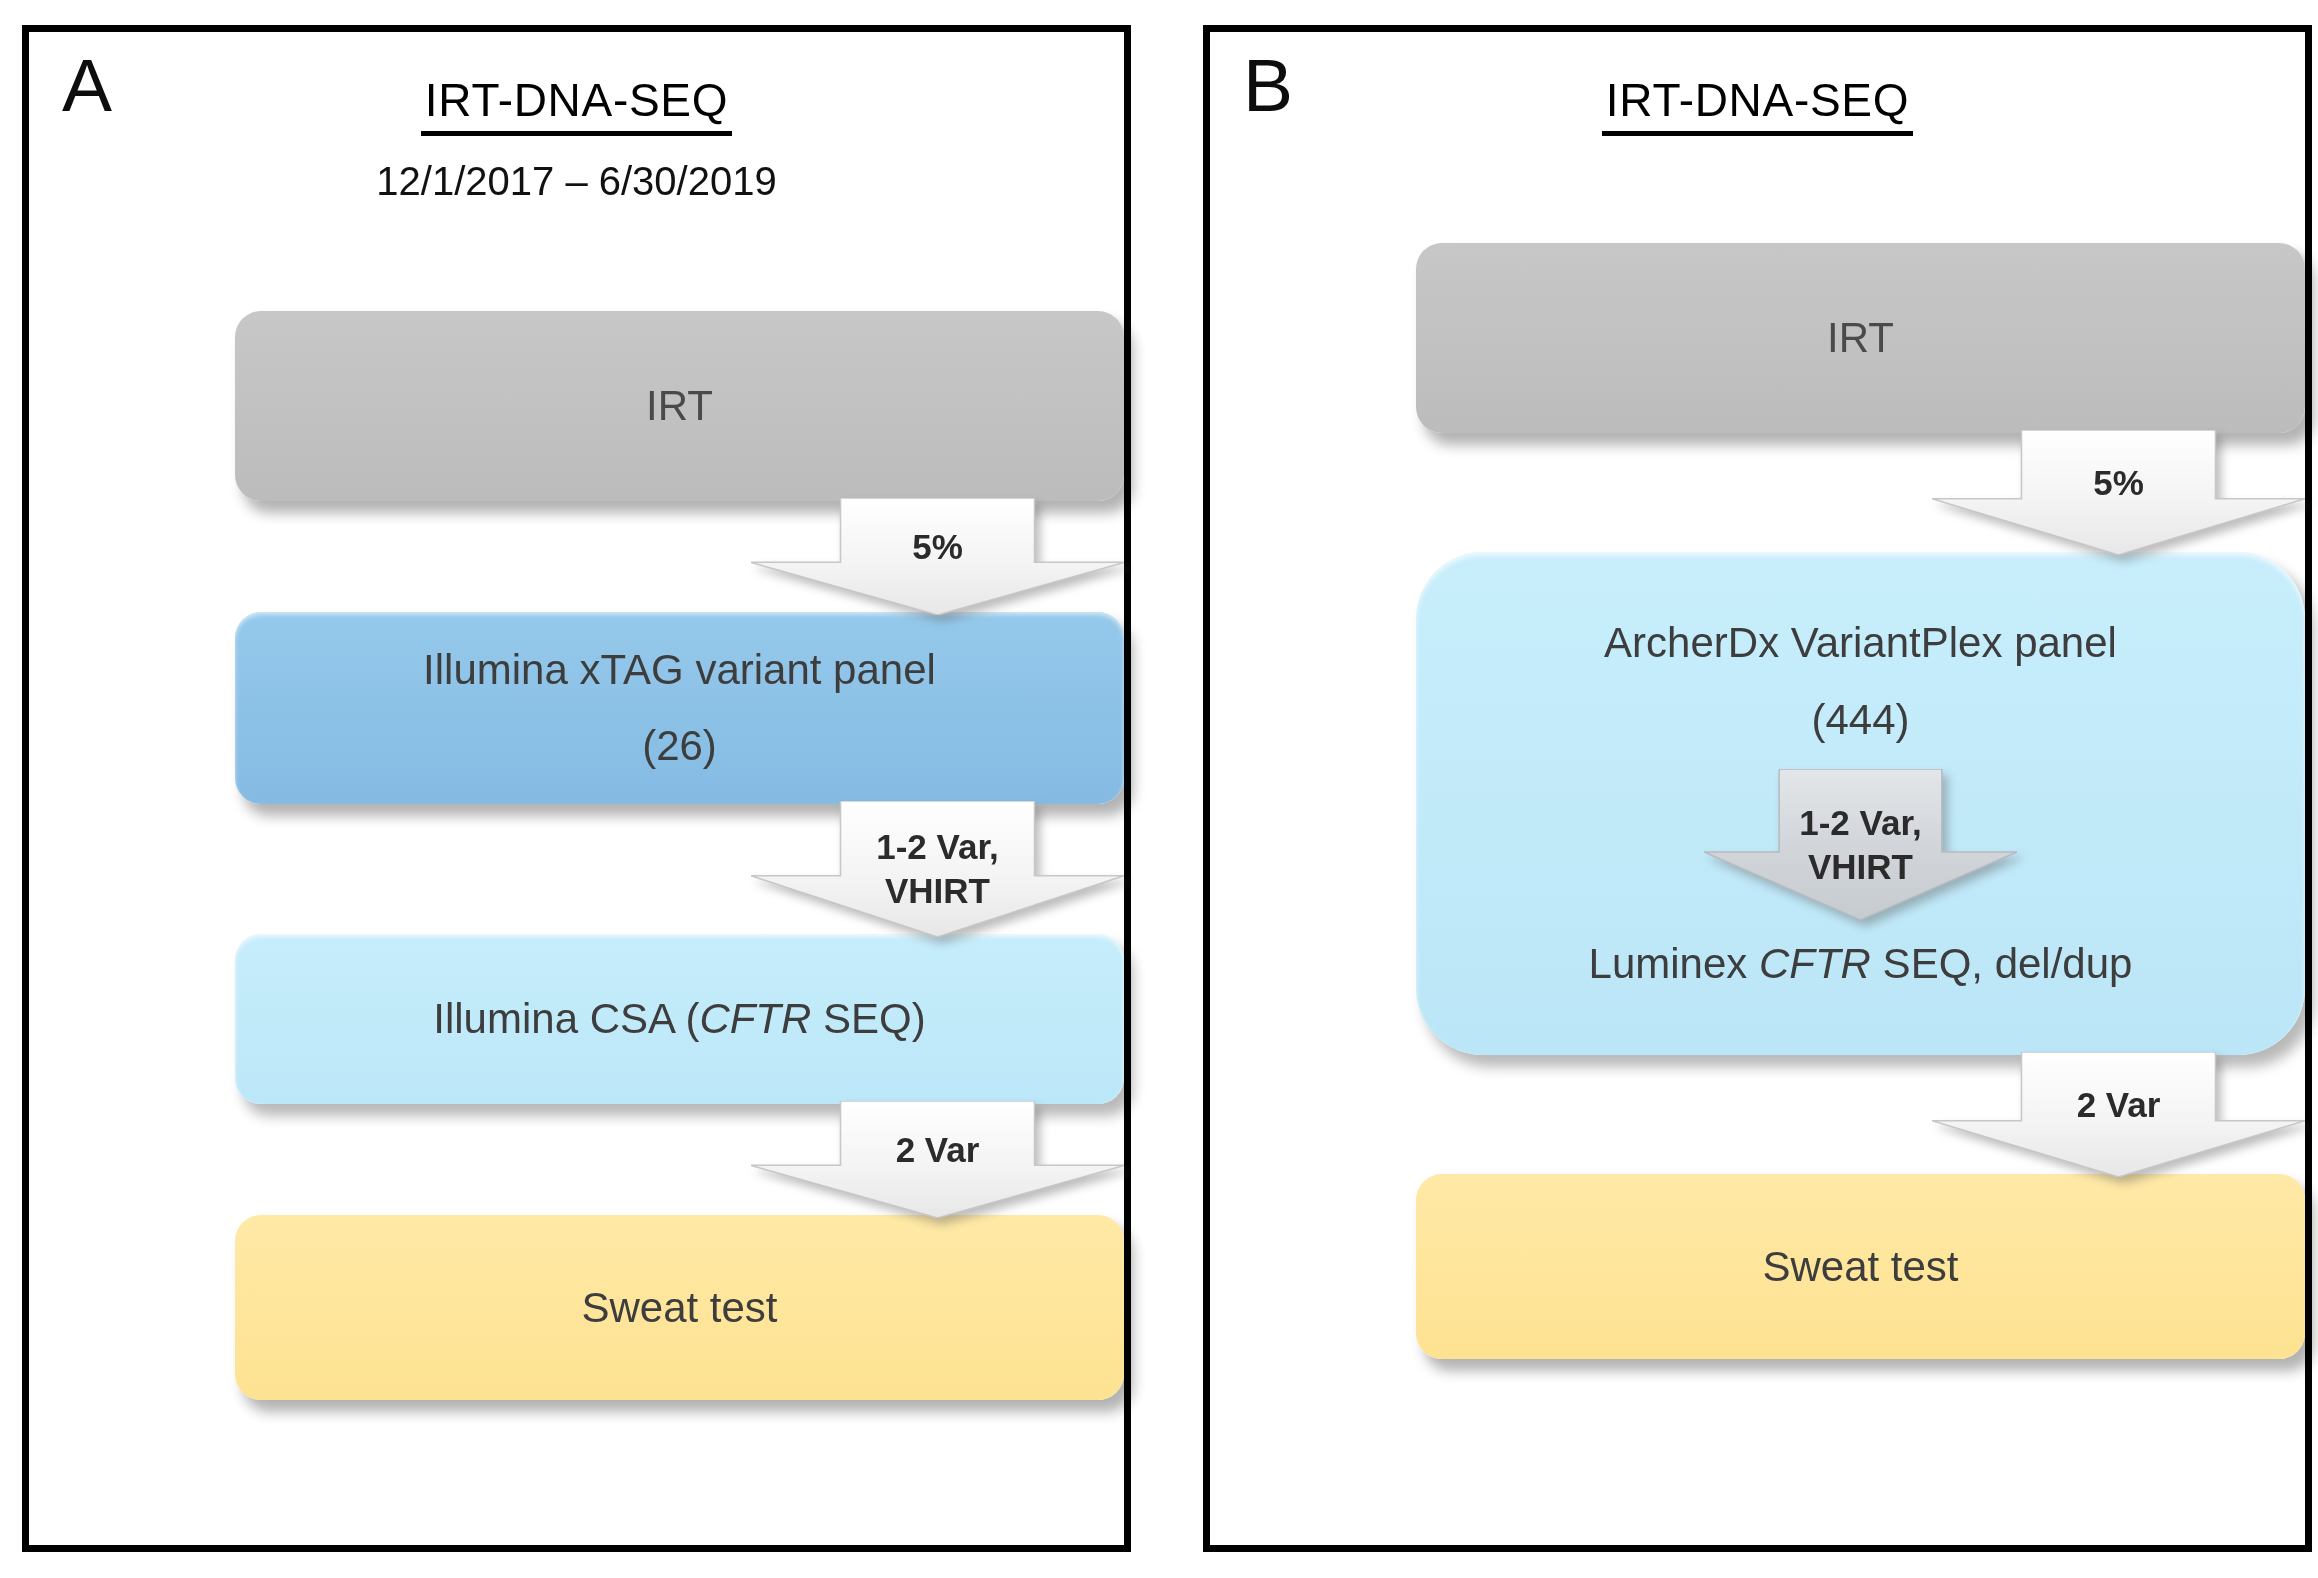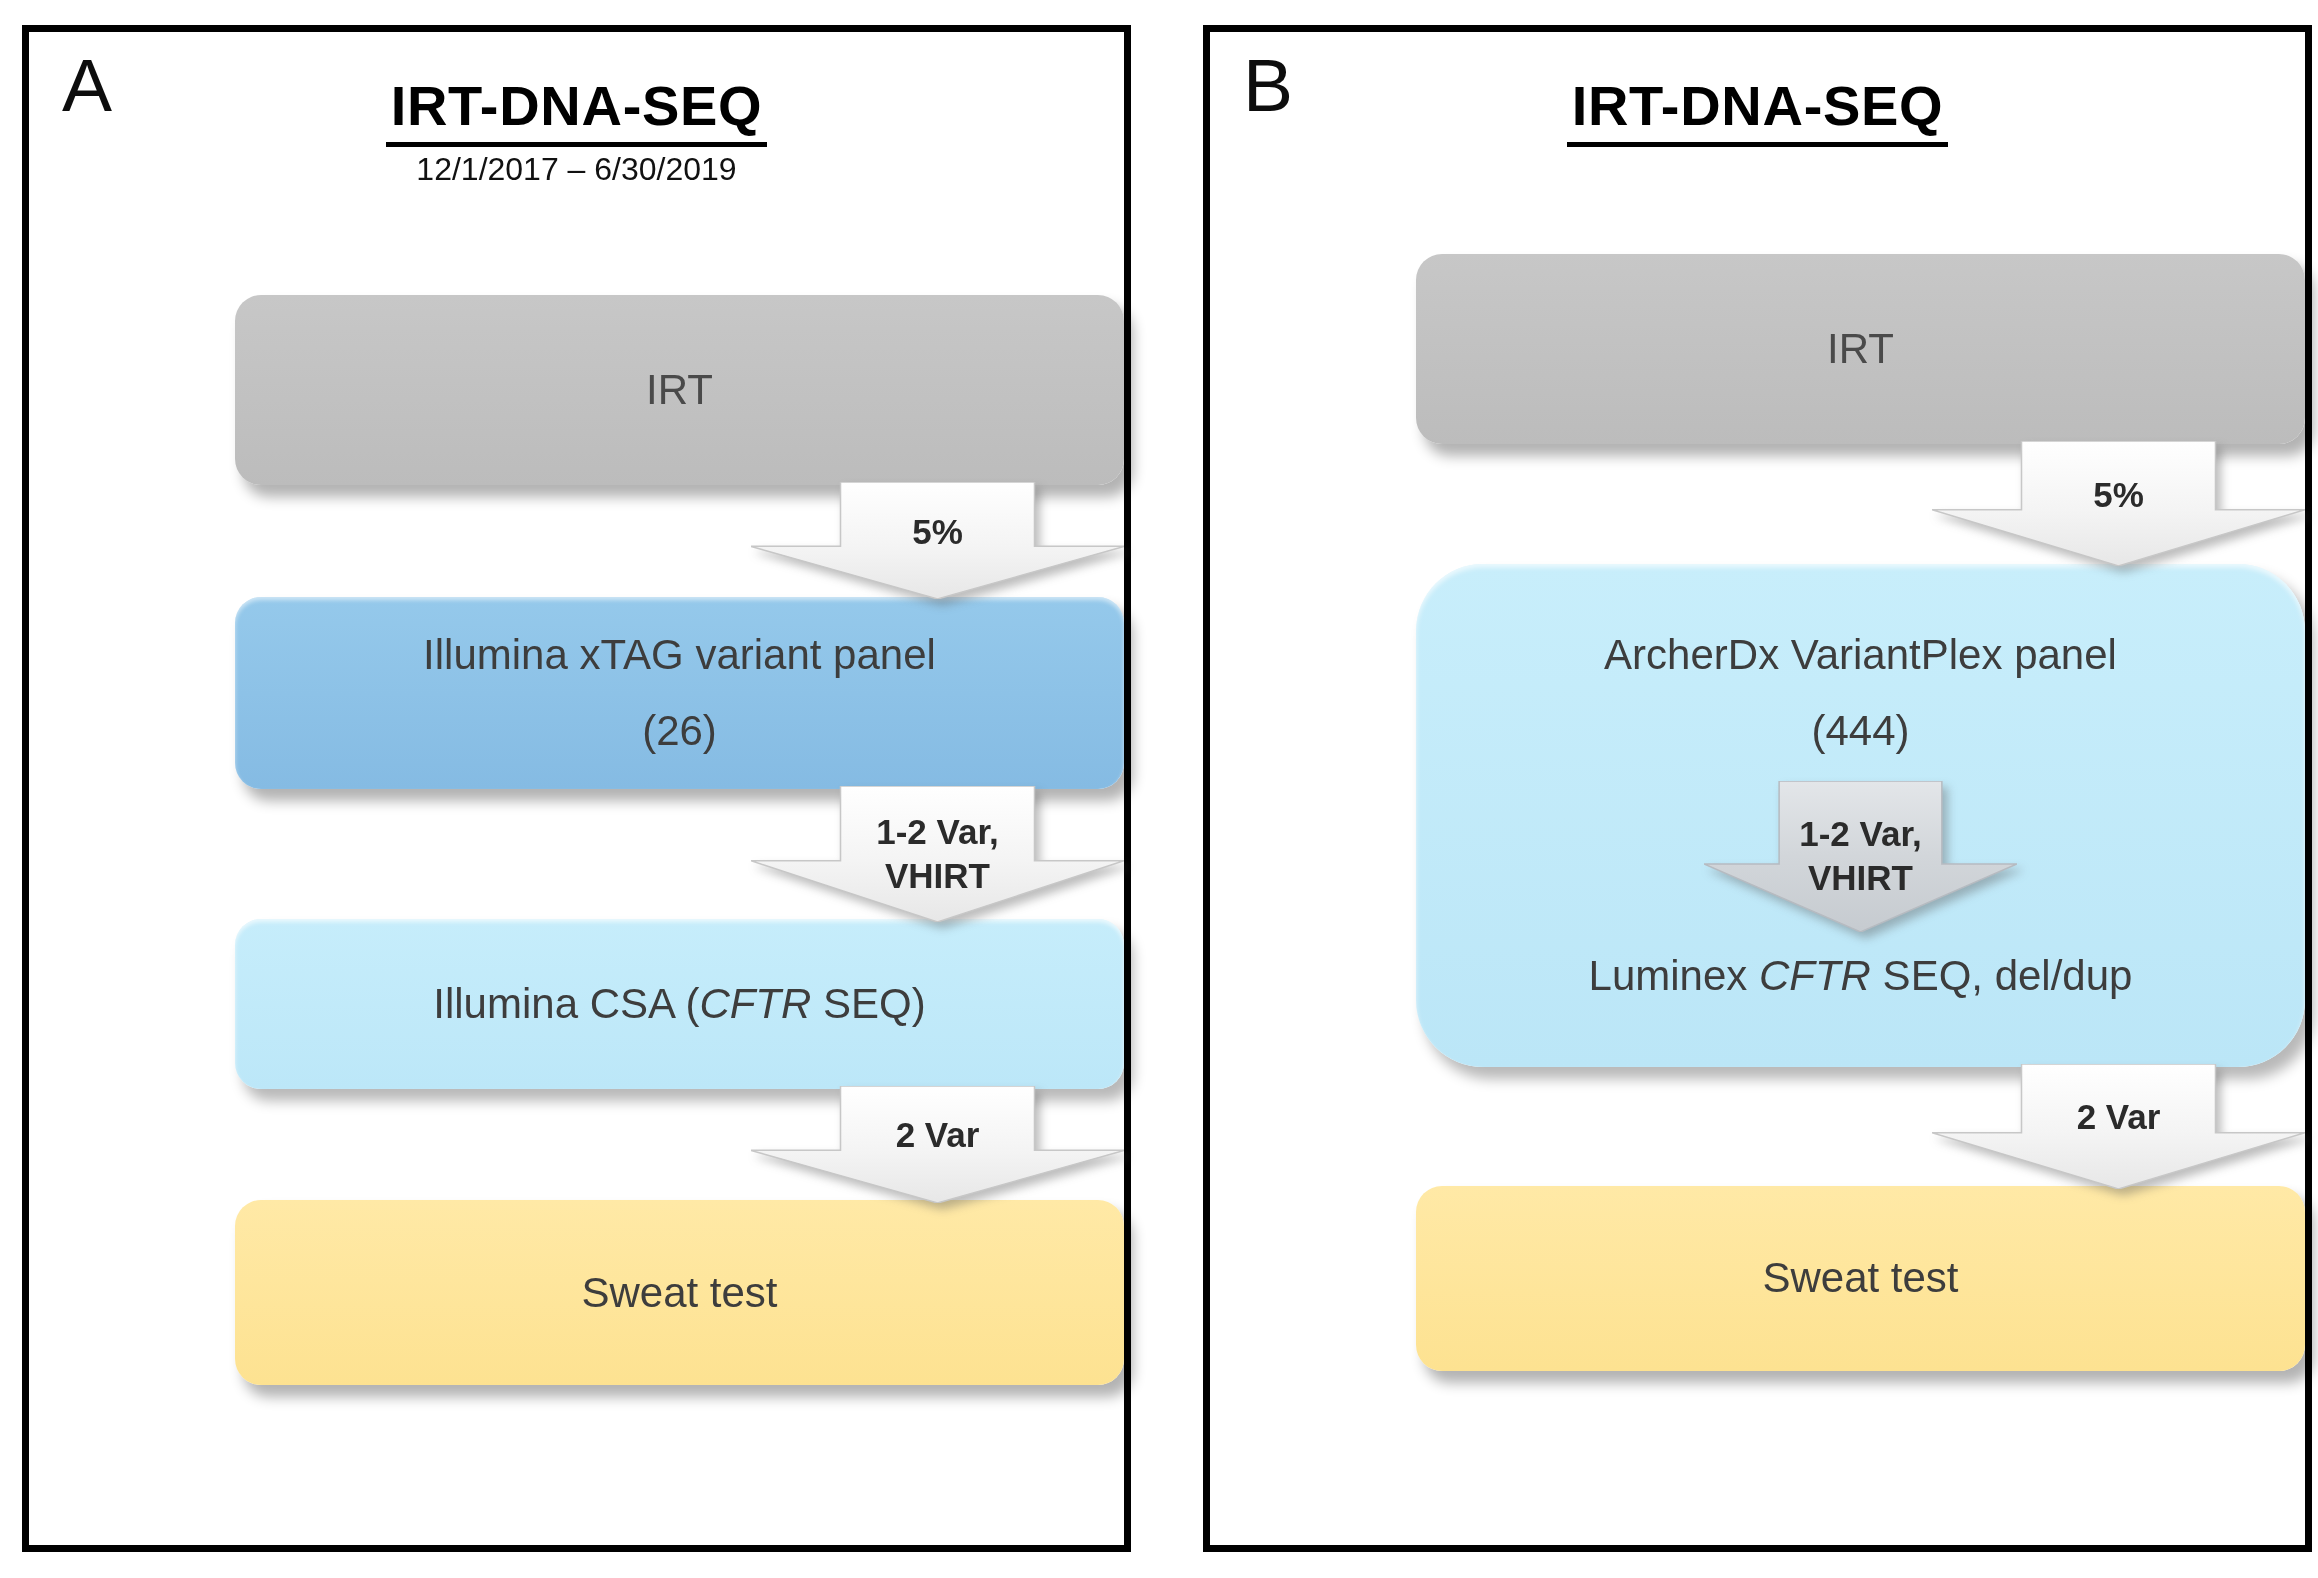--- a/index.html
+++ b/index.html
@@ -13,24 +13,24 @@
   }
   .panel.a { left:22px; }
   .panel.b { left:1203px; }
 
   .panel-letter {
     position:absolute; top:16px; left:33px;
     font-size:75px; font-weight:400; color:#0d0d0d; line-height:1;
   }
   .header { text-align:center; margin-top:42px; }
   .title {
-    display:inline-block; font-size:56px; font-weight:700; letter-spacing:0.7px;
+    display:inline-block; font-size:46px; font-weight:400; letter-spacing:0.7px;
     color:#000; border-bottom:5.8px solid #000; padding:0 4.3px 4.3px 4.3px; line-height:1.15;
   }
-  .date { font-size:32px; margin-top:4px; color:#111; }
+  .date { font-size:40px; margin-top:23px; color:#111; }
 
   .flow {
     margin-top:107px; display:flex; flex-direction:column; align-items:flex-end;
   }
   .box {
     width:889px; box-sizing:border-box;
     display:flex; flex-direction:column; justify-content:center; align-items:center;
     font-size:42px; color:#3d3d3d; text-align:center;
     border-radius:26px;
     box-shadow:8.7px 11.6px 13px rgba(0,0,0,0.30);

